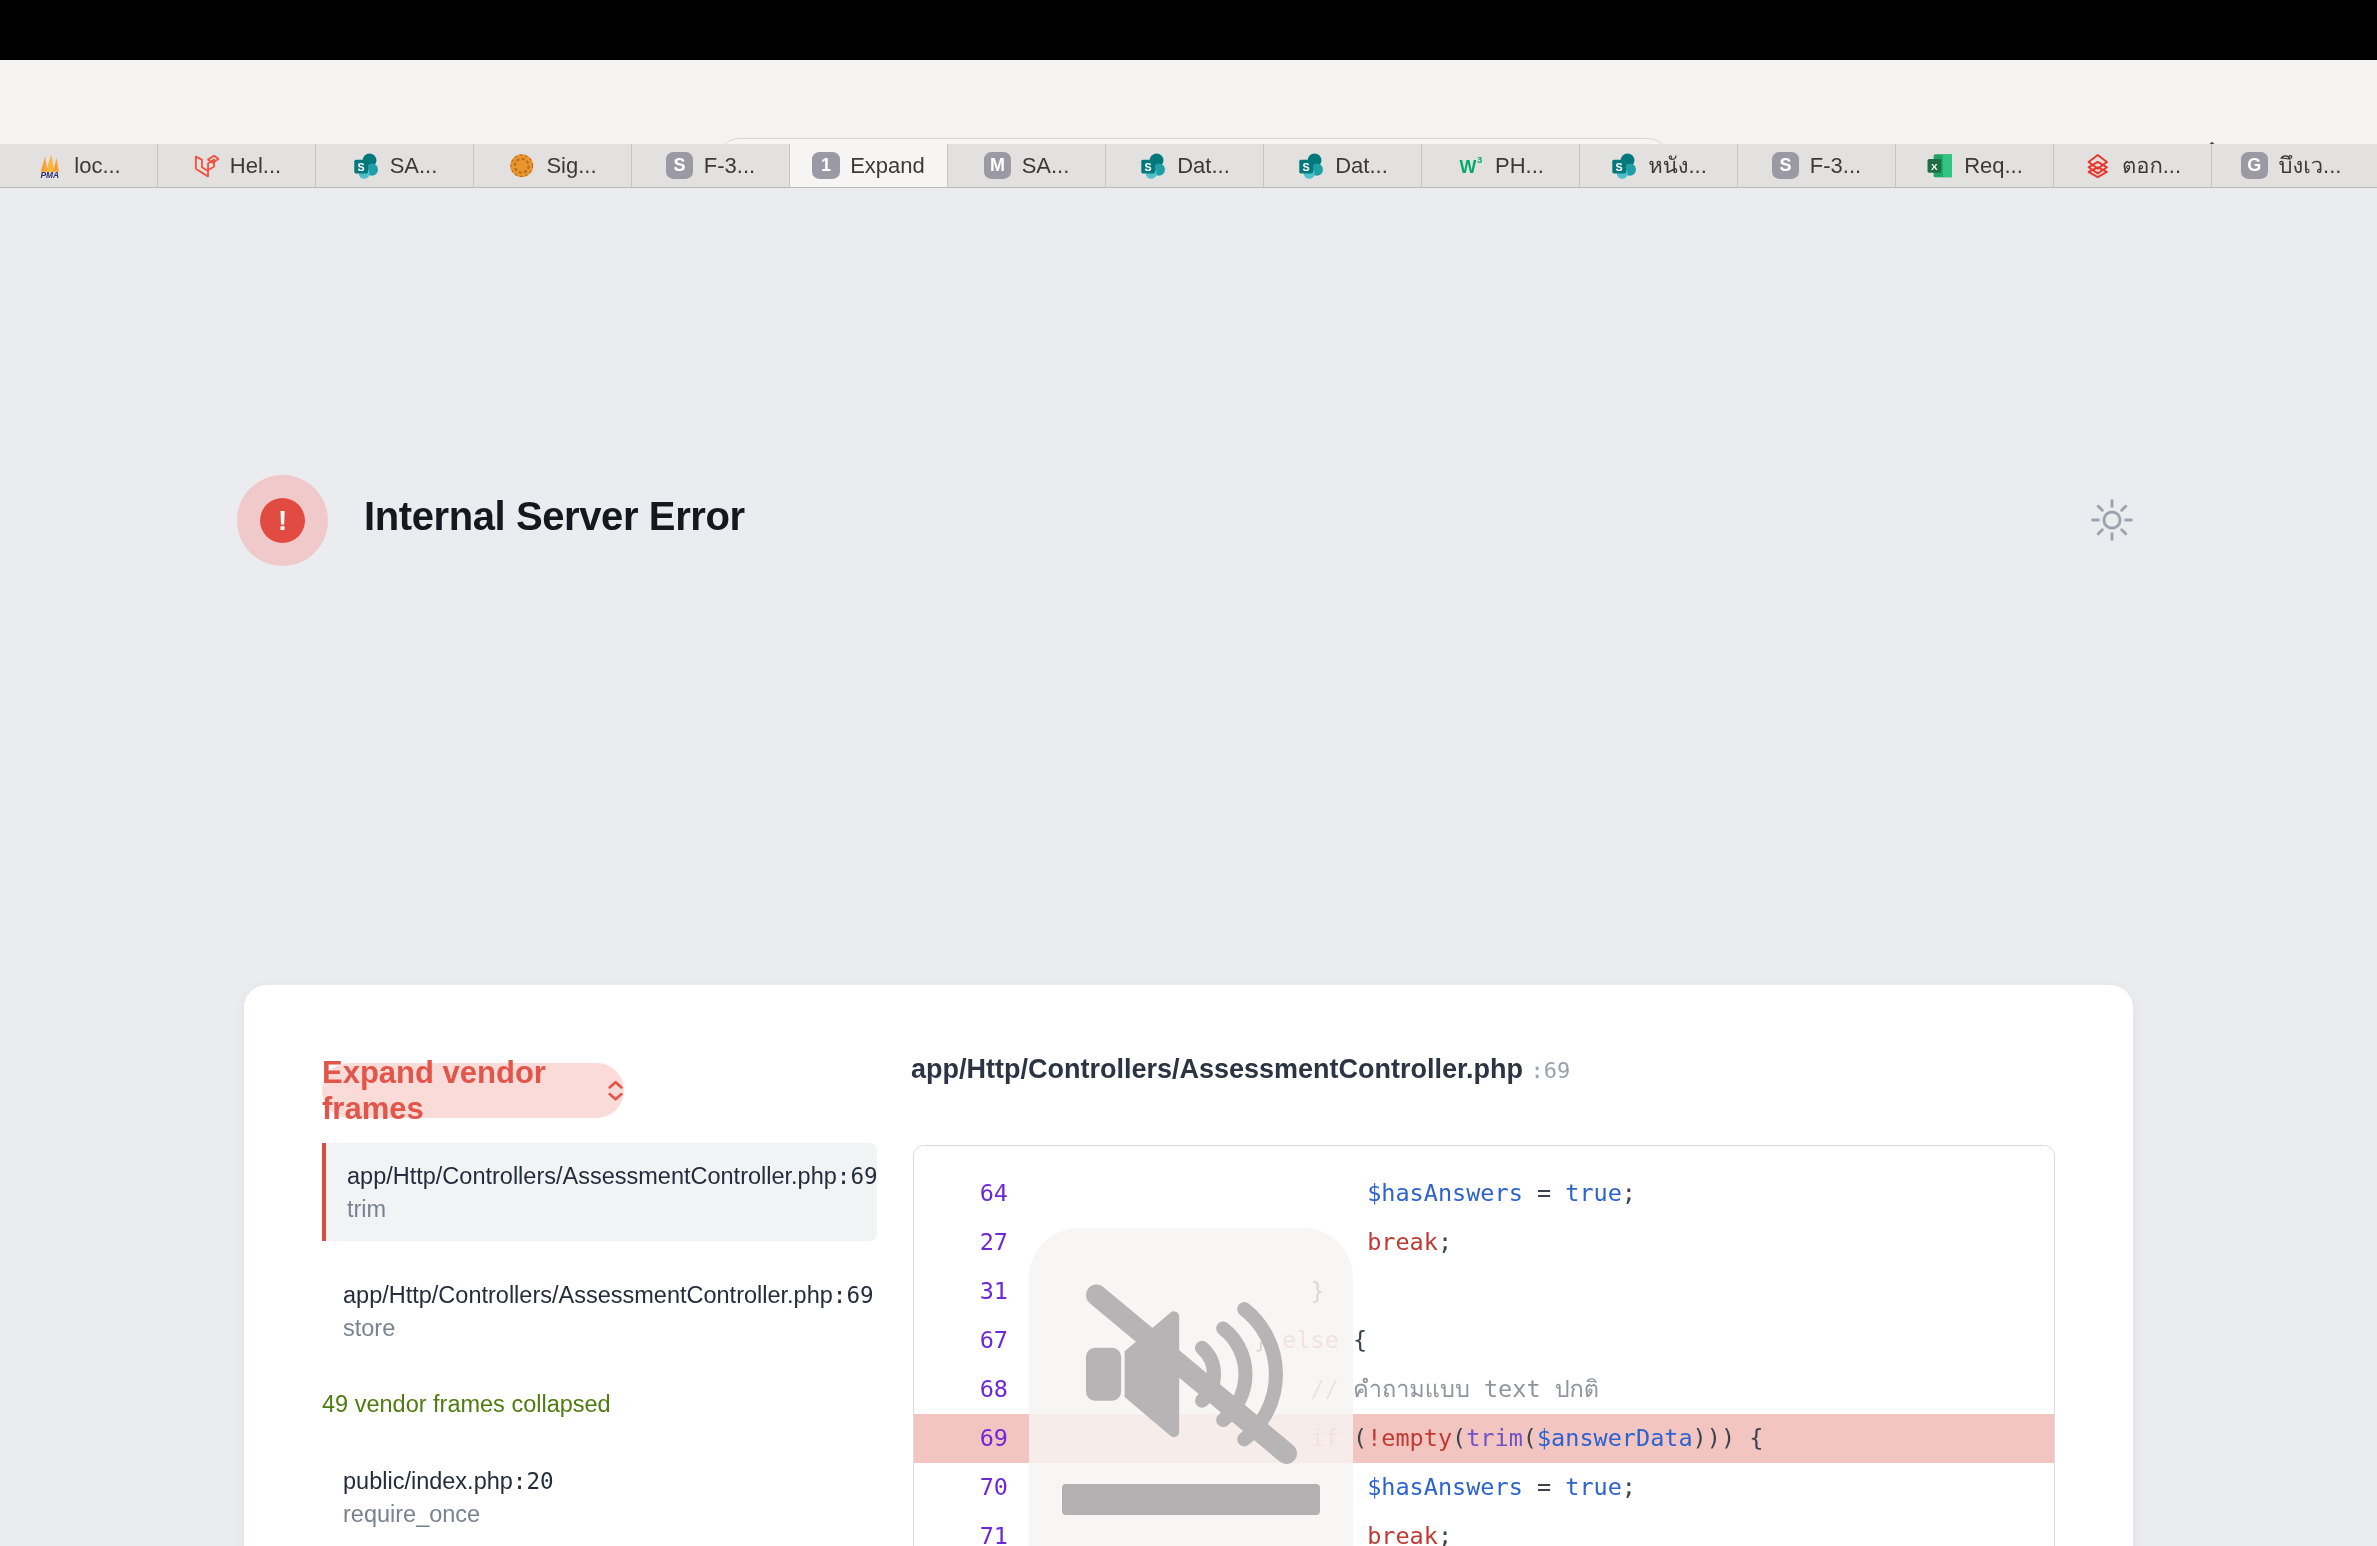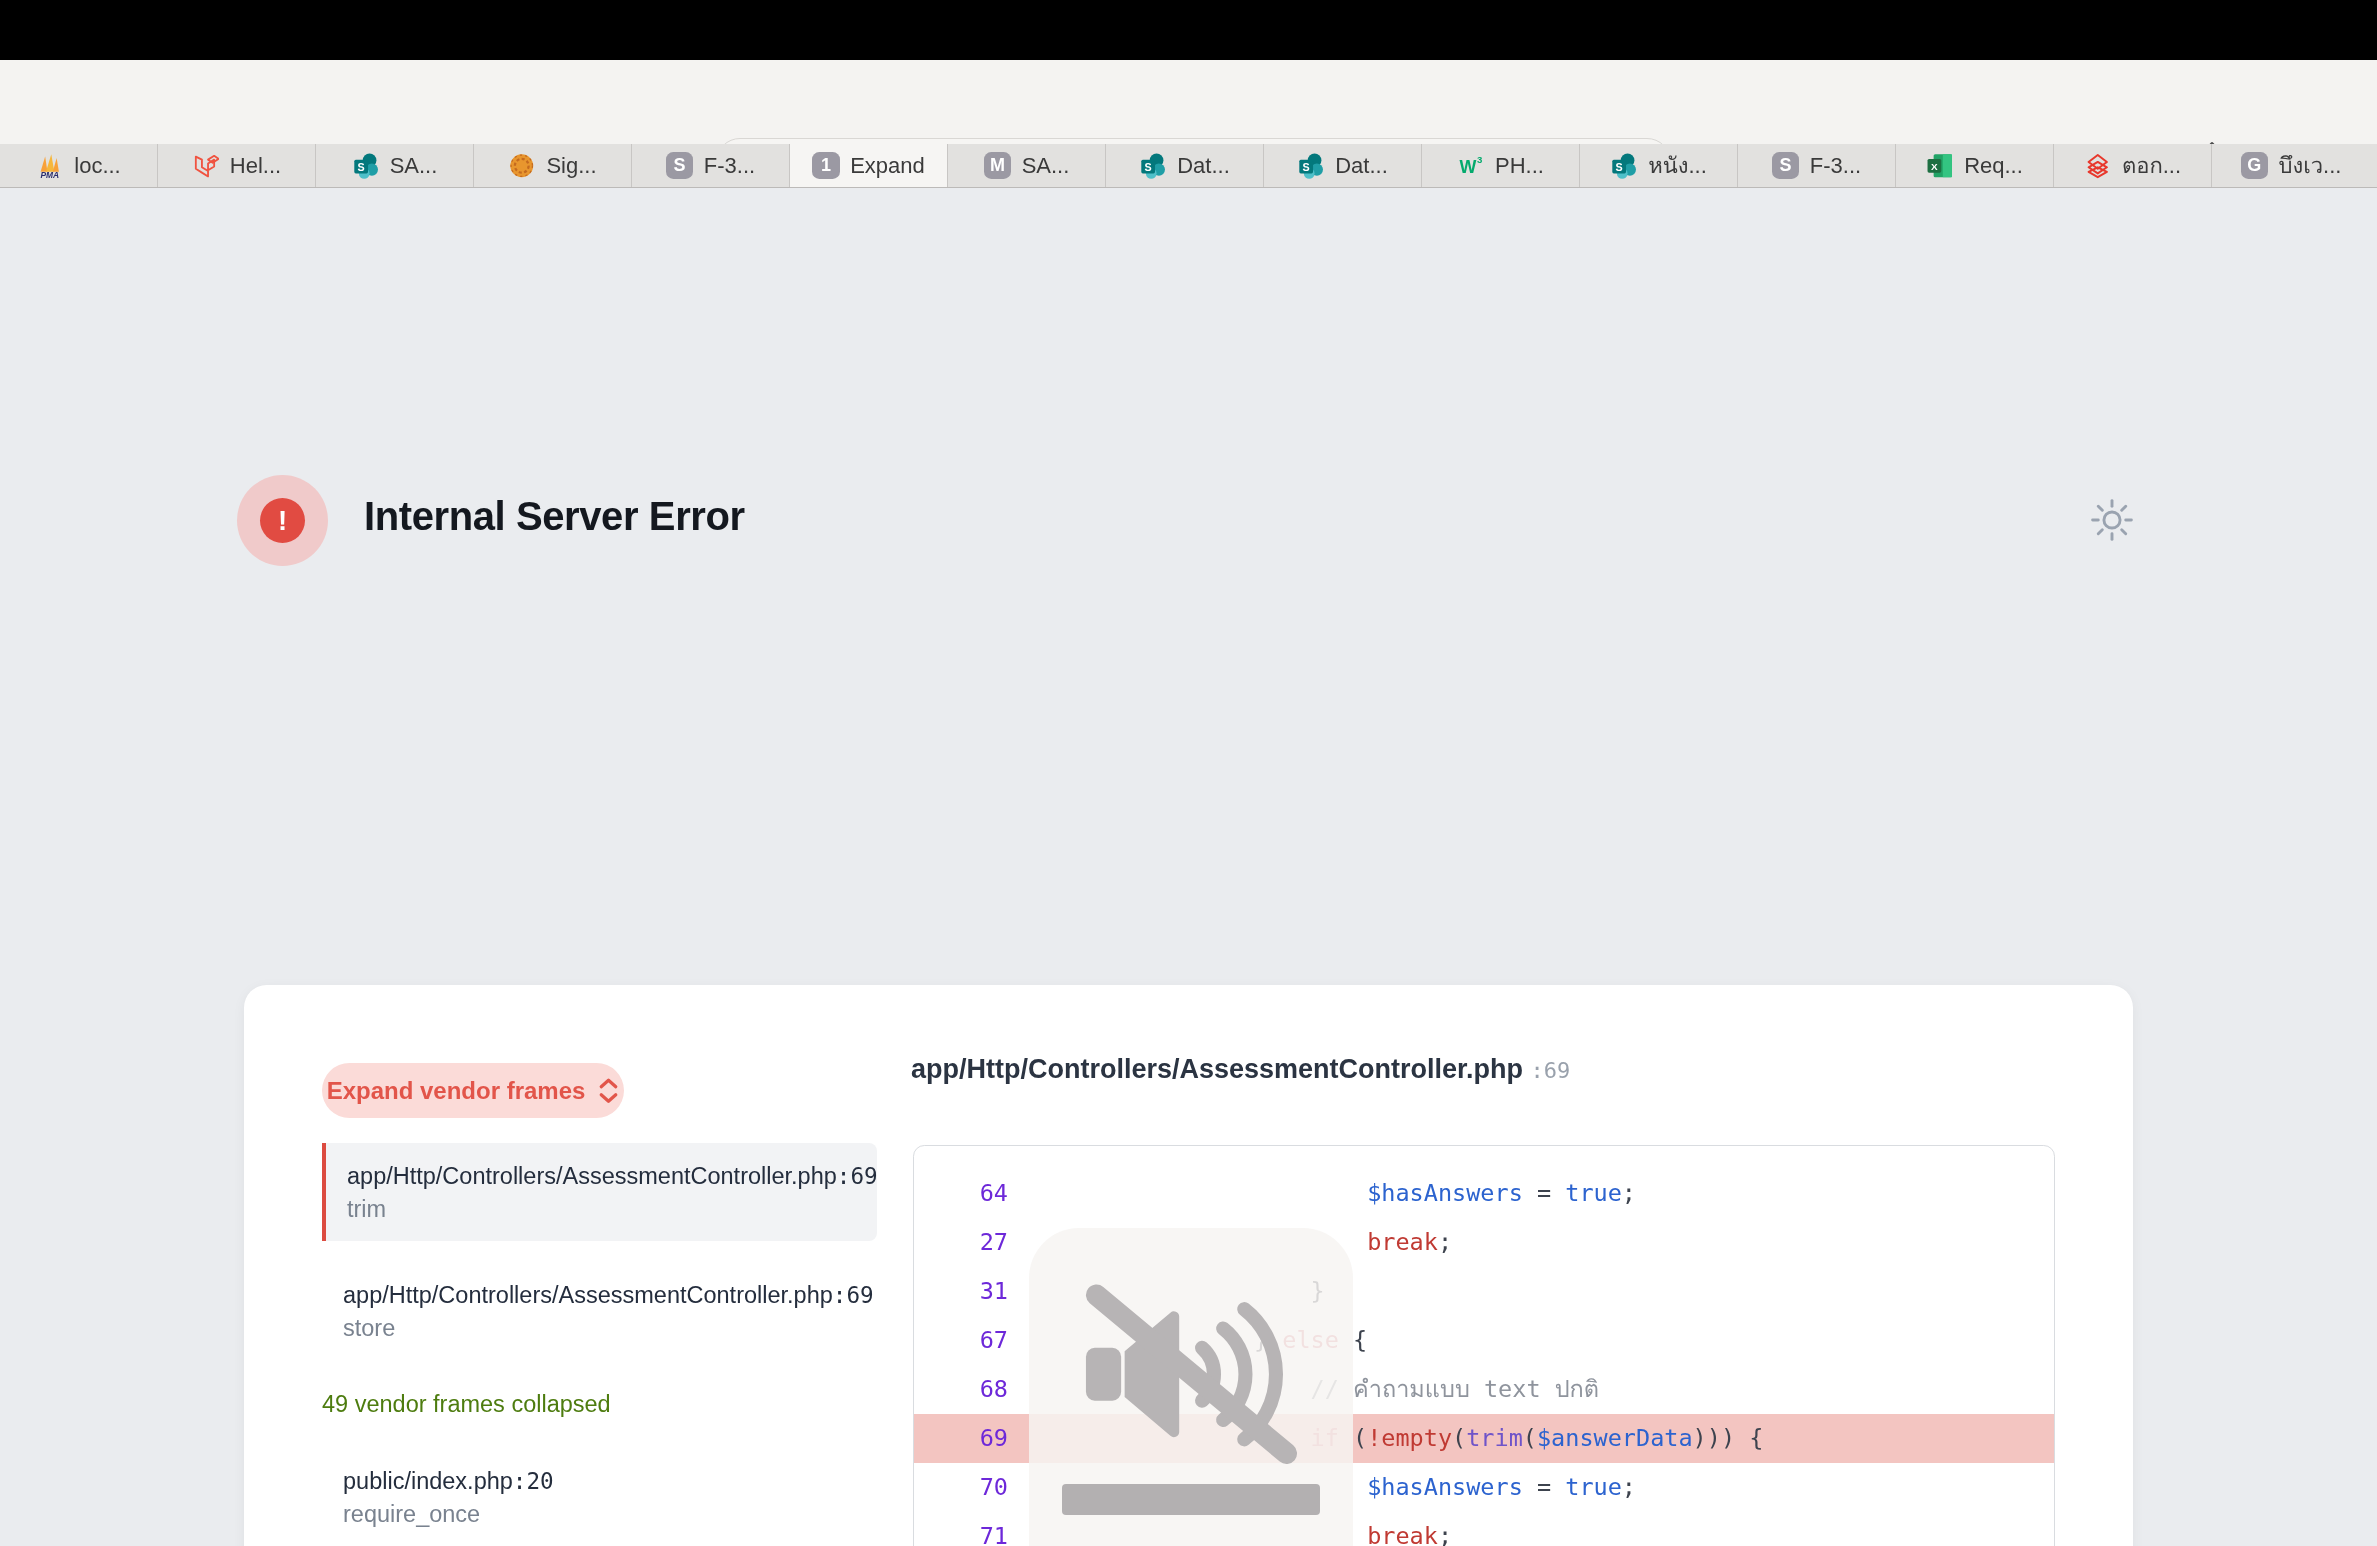--- a/index.html
+++ b/index.html
@@ -42,21 +42,21 @@
   .card2{top:797px;height:801px;}
   .type-badge{position:absolute;left:79px;top:81px;height:53px;padding:0 32px;border-radius:27px;
     display:flex;align-items:center;font-size:26px;font-weight:600;}
   .post-badge{position:absolute;right:77px;top:102px;height:61px;padding:0 32px;border-radius:31px;
     display:flex;align-items:center;font-size:28px;color:#333c4c;background:#e9ebee;}
   .err-message{position:absolute;left:78px;top:162px;font-size:36px;font-weight:700;color:#182030;
     letter-spacing:-0.2px;}
   .env-line{position:absolute;right:102px;top:180px;font-size:27.5px;color:#6e7683;}
   
   .expand-btn{position:absolute;left:78px;top:78px;width:302px;height:55px;border-radius:27.5px;
-    display:flex;align-items:center;justify-content:center;gap:13px;font-size:24px;font-weight:600;}
+    display:flex;align-items:center;justify-content:center;gap:13px;font-size:31px;font-weight:600;}
   .frames{position:absolute;left:78px;top:158px;width:555px;}
   .frame{position:relative;box-sizing:border-box;padding:16px 21px;border-radius:0 8px 8px 0;}
   .frame.active{background:#f2f3f5;border-left:4px solid #dc4b40;}
   .frame .f-title{font-size:23.5px;color:#242d3d;line-height:34px;white-space:nowrap;}
   .frame .f-line{font-family:"DejaVu Sans Mono","Liberation Mono",monospace;font-size:22.6px;}
   .frame .f-fn{font-size:23.5px;color:#79828f;line-height:32px;}
   .collapsed-row{font-size:23.5px;color:#4d7c0f;padding:3.2px 0;}
   .gap-s{height:27.5px;} .gap-m{height:21px;}
   
   .code-header{position:absolute;left:667px;top:69px;font-size:27px;font-weight:600;color:#2b3442;}

